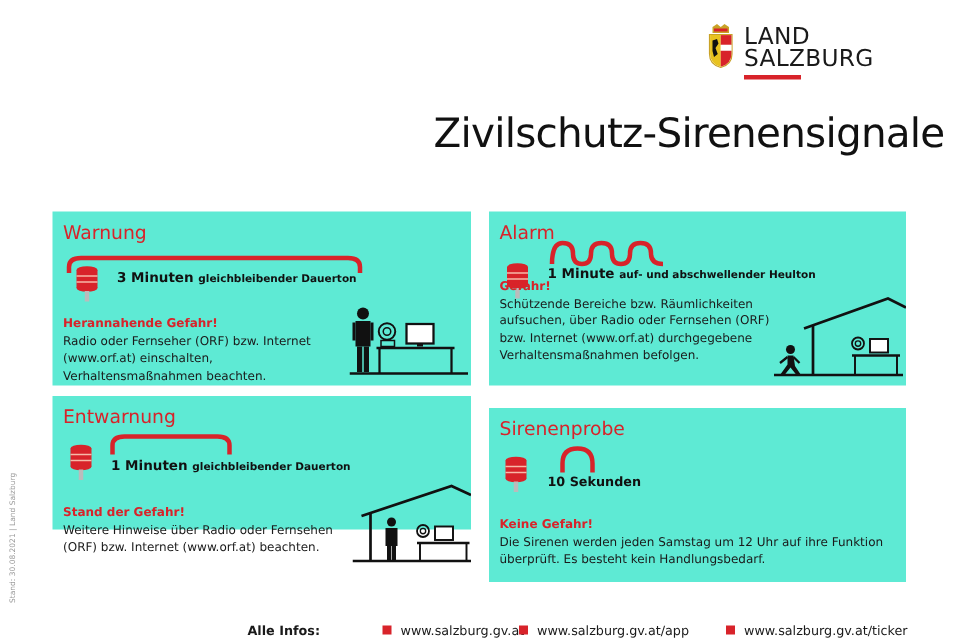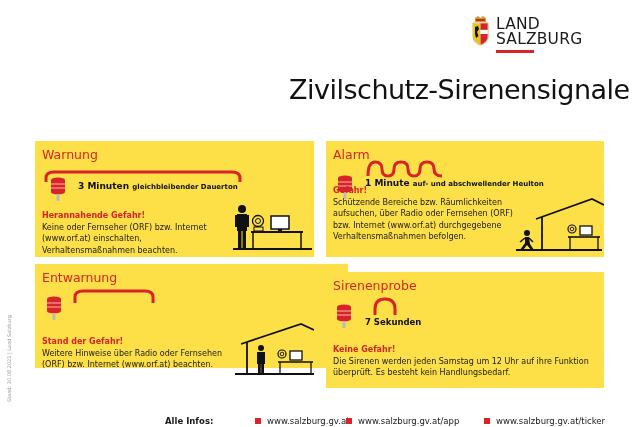--- a/index.html
+++ b/index.html
@@ -7,21 +7,21 @@
          font-family: "DejaVu Sans", sans-serif; color:#1a1a1a; }
   .logo { position:absolute; left:472px; top:14px; width:120px; height:40px; }
   .logo .crest { position:absolute; left:0; top:2px; width:17px; height:30px; }
   .logo .lt { position:absolute; left:24px; font-family:"DejaVu Sans", sans-serif; font-size:15.5px; line-height:16px; color:#1a1a1a; letter-spacing:0.2px; }
   .logo .l1 { top:2px; }
   .logo .l2 { top:17px; }
   .logo .bar { position:absolute; left:24px; top:36px; width:38px; height:3px; background:#d8232a; }
   .title { position:absolute; left:255px; top:74px; font-family:"DejaVu Sans", sans-serif; font-size:27px; color:#111; letter-spacing:-0.5px; white-space:nowrap;margin-left:34px; }
   .side { position:absolute; left:6px; top:402px; transform-origin:0 0; transform:rotate(-90deg);
           font-size:5px; color:#999; white-space:nowrap; }
-  .panel { position:absolute; background:#fde047; }
+  .panel { position:absolute; background:#5eead4; }
   .p-title { position:absolute; left:7px; top:6px; font-size:12.5px; color:#d8232a; white-space:nowrap; }
   .sig-text { position:absolute; font-size:9px; font-weight:bold; white-space:nowrap; color:#111; }
   .sig-text .small { font-size:7px; }
   .desc { position:absolute; left:7px; font-size:8px; line-height:11.5px; color:#1a1a1a; }
   .desc .hd { color:#d8232a; font-weight:bold; display:block; }
   .siren { position:absolute; width:20px; height:26px; }
   .footer { position:absolute; top:416px; font-size:8.5px; color:#1a1a1a; white-space:nowrap; }
   .footer .sq { display:inline-block; width:6px; height:6px; background:#d8232a; margin-right:6px; vertical-align:0px; }
   .footer-label { font-weight:bold; }
 </style>
@@ -60,21 +60,21 @@
     <line x1="3" y1="11" x2="17" y2="11" stroke="#f7b9a8" stroke-width="1"></line>
     <ellipse cx="10" cy="15" rx="7" ry="2.5" fill="#d8232a"></ellipse>
     <rect x="8.5" y="17" width="3" height="7" fill="#bbb"></rect>
   </svg>
   <div class="sig-text" style="left:43px;top:40px;">
     <span>3 Minuten</span>
     <span class="small">gleichbleibender Dauerton</span>
   </div>
   <div class="desc" style="top:69px;">
     <span class="hd">Herannahende Gefahr!</span>
-    <span>Keine oder Fernseher (ORF) bzw. Internet</span><br>
+    <span>Radio oder Fernseher (ORF) bzw. Internet</span><br>
     <span>(www.orf.at) einschalten,</span><br>
     <span>Verhaltensmaßnahmen beachten.</span>
   </div>
   <svg style="position:absolute;left:198px;top:62px;width:80px;height:50px;" viewBox="0 0 80 50">
     <circle cx="9" cy="6" r="4" fill="#111"></circle>
     <rect x="4" y="11" width="10" height="17" fill="#111"></rect>
     <rect x="5" y="28" width="3.5" height="17" fill="#111"></rect>
     <rect x="9.5" y="28" width="3.5" height="17" fill="#111"></rect>
     <rect x="2" y="12" width="2" height="12" fill="#111"></rect>
     <rect x="14" y="12" width="2" height="12" fill="#111"></rect>
@@ -123,33 +123,37 @@
     <circle cx="56" cy="32" r="4" fill="none" stroke="#111" stroke-width="1.2"></circle>
     <circle cx="56" cy="32" r="1.8" fill="none" stroke="#111" stroke-width="0.9"></circle>
     <rect x="64" y="29" width="12" height="9" fill="#fff" stroke="#111" stroke-width="1.3"></rect>
     <line x1="52" y1="40" x2="84" y2="40" stroke="#111" stroke-width="1.6"></line>
     <line x1="54" y1="40" x2="54" y2="53" stroke="#111" stroke-width="1.3"></line>
     <line x1="82" y1="40" x2="82" y2="53" stroke="#111" stroke-width="1.3"></line>
     <line x1="0" y1="53" x2="86" y2="53" stroke="#111" stroke-width="1.8"></line>
   </svg>
 </div>
 
-<div class="panel" style="left:35px;top:264px;width:279px;height:104px;padding-left:34px;">
+<div class="panel" style="left:35px;top:264px;width:279px;height:89px;">
   <div class="p-title">Entwarnung</div>
   <svg style="position:absolute;left:38px;top:24px;width:82px;height:16px;" viewBox="0 0 82 16">
     <path d="M2 15 L2 9 Q2 3 10 3 L72 3 Q80 3 80 9 L80 15" fill="none" stroke="#d8232a" stroke-width="3"></path>
   </svg>
   <svg class="siren" style="left:9px;top:32px;" viewBox="0 0 20 26">
     <ellipse cx="10" cy="3" rx="7" ry="2.5" fill="#d8232a"></ellipse>
     <rect x="3" y="3" width="14" height="12" fill="#d8232a"></rect>
     <line x1="3" y1="7" x2="17" y2="7" stroke="#f7b9a8" stroke-width="1"></line>
     <line x1="3" y1="11" x2="17" y2="11" stroke="#f7b9a8" stroke-width="1"></line>
     <ellipse cx="10" cy="15" rx="7" ry="2.5" fill="#d8232a"></ellipse>
     <rect x="8.5" y="17" width="3" height="7" fill="#bbb"></rect>
   </svg>
+  <div class="sig-text" style="left:39px;top:42px;">
+    <span>1 Minuten</span>
+    <span class="small">gleichbleibender Dauerton</span>
+  </div>
   <div class="desc" style="top:72px;">
     <span class="hd">Stand der Gefahr!</span>
     <span>Weitere Hinweise über Radio oder Fernsehen</span><br>
     <span>(ORF) bzw. Internet (www.orf.at) beachten.</span>
   </div>
   <svg style="position:absolute;left:200px;top:58px;width:79px;height:55px;" viewBox="0 0 79 55">
     <polyline points="6,22 66,2 79,8" fill="none" stroke="#111" stroke-width="1.8"></polyline>
     <line x1="12" y1="20" x2="12" y2="52" stroke="#111" stroke-width="1.8"></line>
     <circle cx="26" cy="26" r="3" fill="#111"></circle>
     <rect x="22" y="30" width="8" height="12" fill="#111"></rect>
@@ -172,21 +176,21 @@
   </svg>
   <svg class="siren" style="left:8px;top:32px;" viewBox="0 0 20 26">
     <ellipse cx="10" cy="3" rx="7" ry="2.5" fill="#d8232a"></ellipse>
     <rect x="3" y="3" width="14" height="12" fill="#d8232a"></rect>
     <line x1="3" y1="7" x2="17" y2="7" stroke="#f7b9a8" stroke-width="1"></line>
     <line x1="3" y1="11" x2="17" y2="11" stroke="#f7b9a8" stroke-width="1"></line>
     <ellipse cx="10" cy="15" rx="7" ry="2.5" fill="#d8232a"></ellipse>
     <rect x="8.5" y="17" width="3" height="7" fill="#bbb"></rect>
   </svg>
   <div class="sig-text" style="left:39px;top:45px;font-size:8.5px;">
-    <span>7 Sekunden</span>
+    <span>10 Sekunden</span>
   </div>
   <div class="desc" style="top:72px;">
     <span class="hd">Keine Gefahr!</span>
     <span>Die Sirenen werden jeden Samstag um 12 Uhr auf ihre Funktion</span><br>
     <span>überprüft. Es besteht kein Handlungsbedarf.</span>
   </div>
 </div>
 
 <div class="footer footer-label" style="left:165px;">Alle Infos:</div>
 <div class="footer" style="left:227px;padding-left:28px;">

